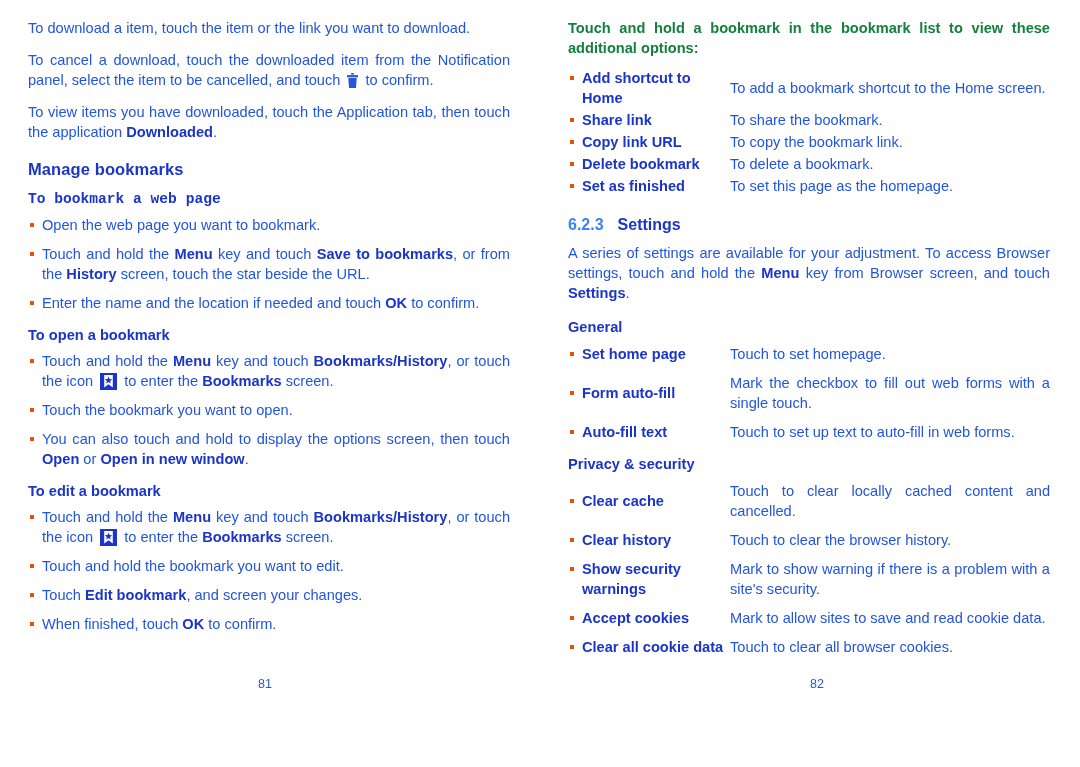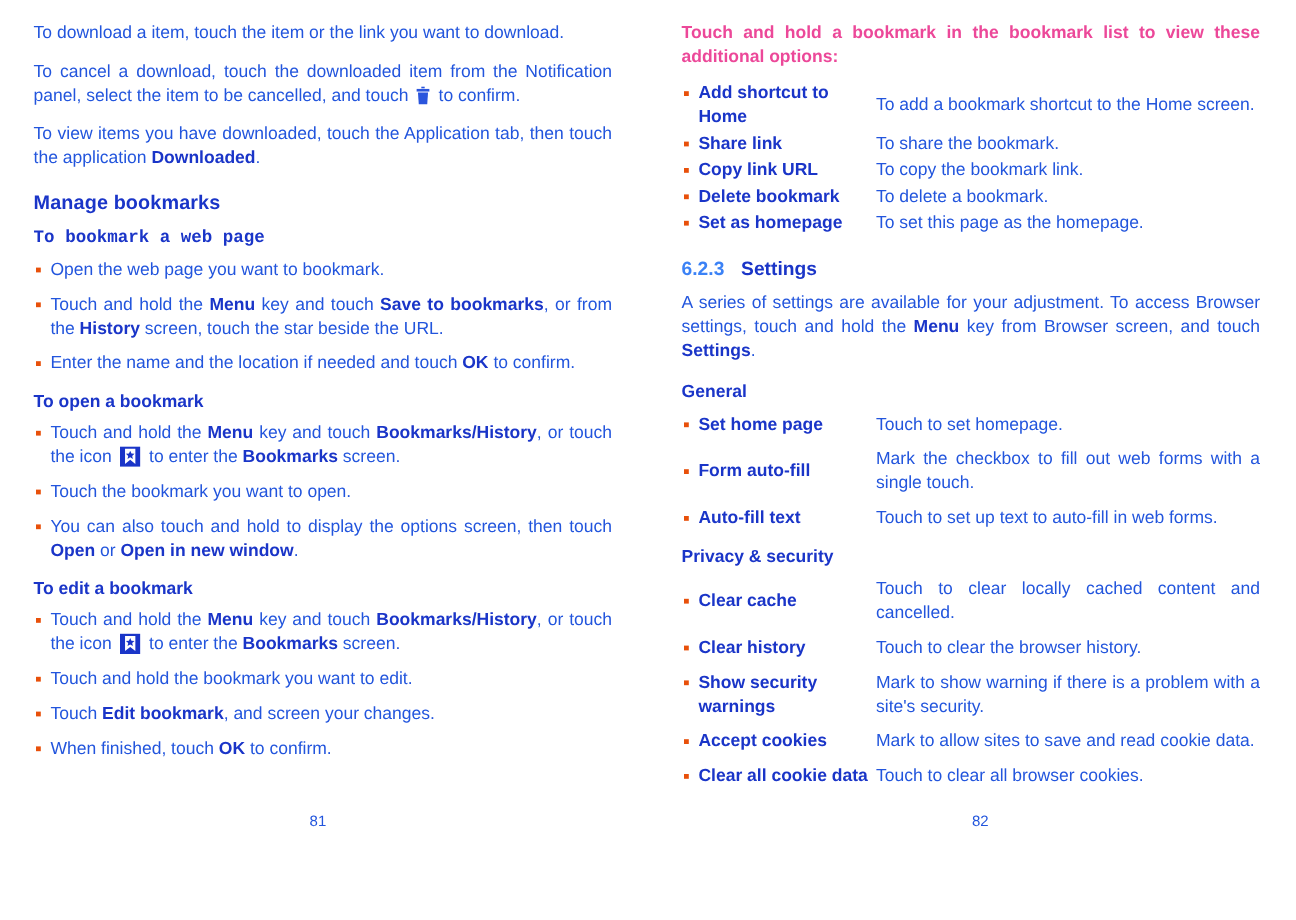--- a/index.html
+++ b/index.html
@@ -230,41 +230,41 @@
           </ul>
         </div>
 
     </div>
     <div class="page-num">81</div>
   </div>
 
   <div class="page right">
     <div class="page-body">
 
-      <p class="para" style="font-weight:bold;color:#ec4899;margin-bottom:10px;">Touch and hold a bookmark in the bookmark list to view these additional options:</p>
+      <p class="para" style="font-weight:bold;color:#15803d;margin-bottom:10px;">Touch and hold a bookmark in the bookmark list to view these additional options:</p>
 
       <ul class="deflist" id="options-list">
           <li>
             <div class="term">Add shortcut to Home</div>
             <div class="desc">To add a bookmark shortcut to the Home screen.</div>
           </li>
           <li>
             <div class="term">Share link</div>
             <div class="desc">To share the bookmark.</div>
           </li>
           <li>
             <div class="term">Copy link URL</div>
             <div class="desc">To copy the bookmark link.</div>
           </li>
           <li>
             <div class="term">Delete bookmark</div>
             <div class="desc">To delete a bookmark.</div>
           </li>
           <li>
-            <div class="term">Set as homepage</div>
+            <div class="term">Set as finished</div>
             <div class="desc">To set this page as the homepage.</div>
           </li>
         </ul>
 
       <div class="num-heading">
         <span class="num">6.2.3</span>
         <span class="ttl">Settings</span>
       </div>
 
       <p class="para" id="settings-intro"><span>A series of settings are available for your adjustment. To access Browser settings, touch and hold the </span><span class="b">Menu</span><span> key from Browser screen, and touch </span><span class="b">Settings</span><span>.</span></p>

